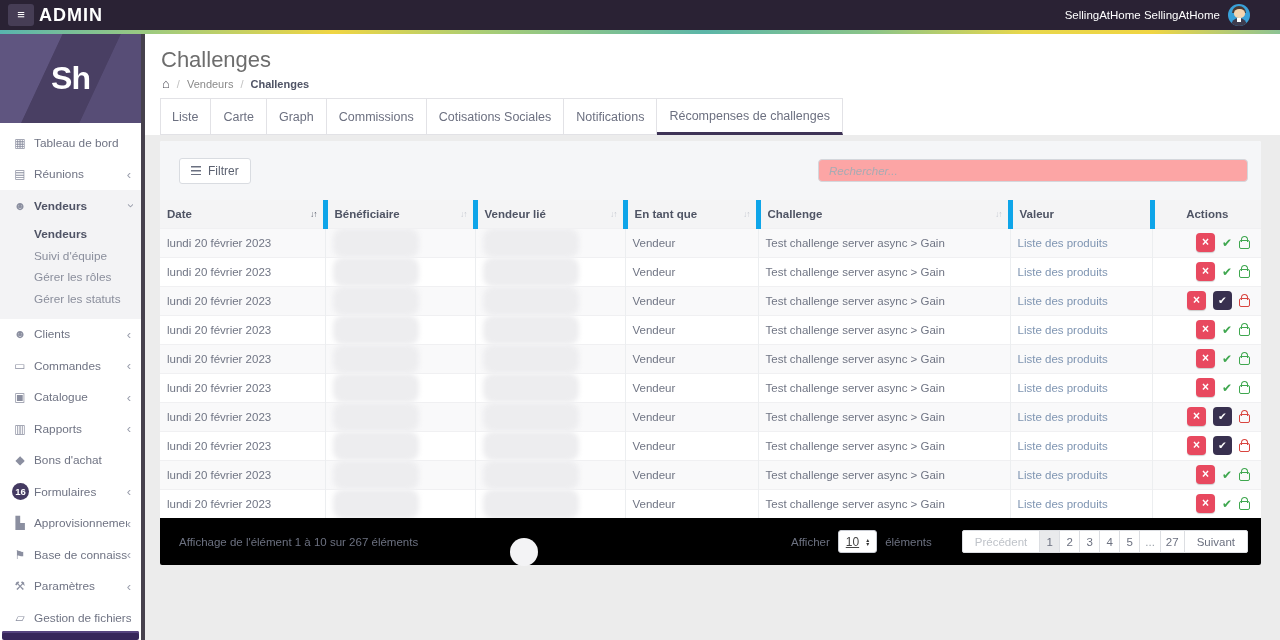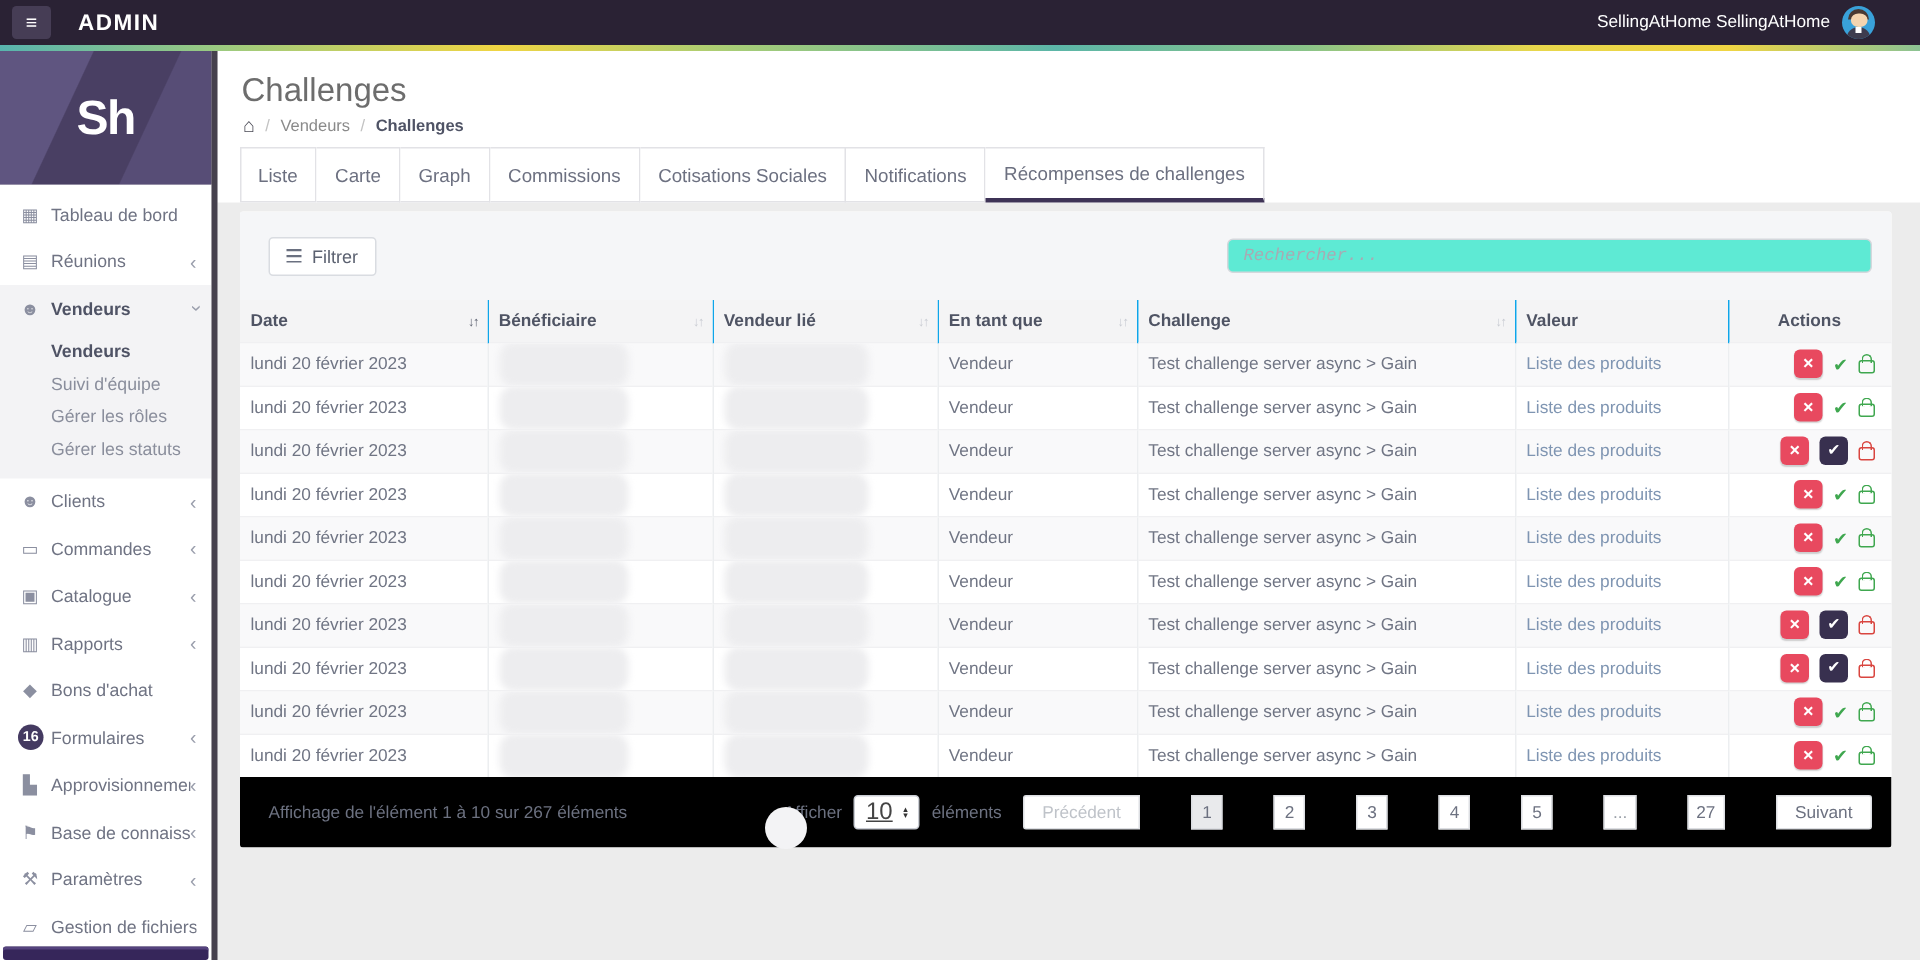--- a/index.html
+++ b/index.html
@@ -4,21 +4,21 @@
 <style>
   html,body{margin:0;padding:0;width:1280px;height:640px;overflow:hidden;
     font-family:"Liberation Sans","DejaVu Sans",sans-serif;background:#ececec;}
   *{box-sizing:border-box;}
 
   
   .topbar{position:absolute;left:0;top:0;width:1280px;height:30px;background:#2a2234;
     display:flex;align-items:center;padding:0 30px 0 8px;z-index:20;}
   .hamburger{width:26px;height:22px;border:none;border-radius:3px;background:#463d55;
     color:#fff;font-size:13px;line-height:22px;text-align:center;cursor:pointer;padding:0;}
-  .brand{color:#fff;font-weight:700;font-size:15px;letter-spacing:1px;margin-left:18px;}
+  .brand{color:#fff;font-weight:700;font-size:18px;letter-spacing:1px;margin-left:5px;}
   .topbar .spacer{flex:1;}
   .user-name{color:#fff;font-size:11.5px;margin-right:8px;}
   .avatar{width:22px;height:22px;border-radius:50%;background:#39a1d9;position:relative;overflow:hidden;}
   .avatar .hair{position:absolute;left:4px;top:2px;width:14px;height:7px;background:#4a3a33;border-radius:7px 7px 0 0;}
   .avatar .face{position:absolute;left:5.5px;top:4.5px;width:11px;height:9px;background:#f4d5b0;border-radius:45%;}
   .avatar .bust{position:absolute;left:3px;top:14px;width:16px;height:9px;background:#3e3c4e;border-radius:8px 8px 0 0;}
   .avatar .collar{position:absolute;left:9px;top:14px;width:4px;height:4px;background:#fff;}
 
   .gradient-bar{position:absolute;left:0;top:30px;width:1280px;height:4px;z-index:20;
     background:linear-gradient(90deg,#58b4ae 0%,#9fcb7e 12%,#f0d543 26%,#a8cd76 38%,
@@ -69,27 +69,27 @@
     border-radius:2px;overflow:hidden;}
   .toolbar{height:59px;background:#f5f6f8;display:flex;align-items:center;
     justify-content:space-between;padding:0 13px 0 19px;}
   .filter-btn{display:flex;align-items:center;gap:7px;height:25px;padding:12px 11px;background:#fff;
     border:1px solid #d9dce1;border-radius:3px;font-size:12px;color:#5b6170;cursor:pointer;
     font-family:inherit;}
   .icon-sliders{width:10px;height:9px;
     background:linear-gradient(#6a7080,#6a7080) 0 0/10px 1.5px no-repeat,
                linear-gradient(#6a7080,#6a7080) 0 3.8px/10px 1.5px no-repeat,
                linear-gradient(#6a7080,#6a7080) 0 7.6px/10px 1.5px no-repeat;}
-  .search-input{width:430px;height:23px;border:1px solid #d4d7dc;border-radius:4px;background:#5eead4;
-    padding:0 10px;font-size:11.5px;color:#555;font-family:Liberation Mono, monospace;margin-left:11px;}
+  .search-input{width:430px;height:23px;border:1px solid #d4d7dc;border-radius:4px;background:#fca5a5;
+    padding:0 10px;font-size:11.5px;color:#555;font-family:Liberation Sans, sans-serif;margin-left:11px;}
   .search-input::placeholder{font-style:italic;color:#a7abb3;}
 
   table.grid{width:1101px;border-collapse:collapse;table-layout:fixed;}
   .grid th{height:28px;background:#f4f4f5;font-size:11.5px;font-weight:700;color:#4f5464;
-    text-align:left;padding:0 8px 0 7px;border-left:1px solid #0ea5e9;position:relative;cursor:pointer;}
+    text-align:left;padding:0 8px 0 7px;border-left:5px solid #0ea5e9;position:relative;cursor:pointer;}
   .grid th:first-child{border-left:none;}
   .grid th.th-actions{text-align:center;cursor:default;}
   .sort{position:absolute;right:6px;top:50%;transform:translateY(-50%);
     font-size:8.5px;letter-spacing:-1px;color:#c8cbd2;}
   .sort.on{color:#585d6c;}
   .grid td{height:29px;font-size:11.5px;color:#707584;padding:0 7px;
     border-left:1px solid #eceef0;border-top:1px solid #f0f0f2;white-space:nowrap;overflow:hidden;}
   .grid td:first-child{border-left:none;}
   .grid tr:nth-child(odd) td{background:#f9f9fa;}
   .grid tr:nth-child(even) td{background:#fff;}
@@ -111,23 +111,23 @@
     border:1.5px solid currentColor;border-bottom:none;border-radius:4px 4px 0 0;}
   .bag.green{color:#3fa74f;}
   .bag.red{color:#d9453f;}
 
   .tfooter{height:47px;background:#000000;display:flex;align-items:center;
     justify-content:space-between;padding:0 13px 0 19px;}
   .tf-info{font-size:11.5px;color:#6c7180;}
   .tf-right{display:flex;align-items:center;gap:8px;font-size:11.5px;color:#6c7180;}
   .len-select{display:inline-flex;align-items:center;gap:7px;height:23px;padding:0 7px;
     border:1px solid #c9ccd3;border-radius:3px;background:#fff;cursor:pointer;}
-  .len-val{font-size:16px;color:#444;text-decoration:underline;}
+  .len-val{font-size:12px;color:#444;text-decoration:underline;}
   .spin{display:flex;flex-direction:column;line-height:4px;font-size:6px;color:#333;}
-  .pager{display:flex;margin-left:6px;gap:35px;}
+  .pager{display:flex;margin-left:22px;}
   .pbtn{height:23px;min-width:21px;padding:0 5px;background:#fff;border:1px solid #dcdee2;
     margin-left:-1px;font-size:11.5px;color:#6c7180;display:flex;align-items:center;
     justify-content:center;cursor:pointer;font-family:inherit;}
   .pbtn.wide{padding:0 12px;}
   .pbtn.first{border-radius:2px 0 0 2px;margin-left:0;}
   .pbtn.last{border-radius:0 2px 2px 0;}
   .pbtn.disabled{color:#bfc3c9;cursor:default;}
   .pbtn.dots{color:#9aa0a8;cursor:default;}
   .pbtn.active{background:#e9eaec;}
 

